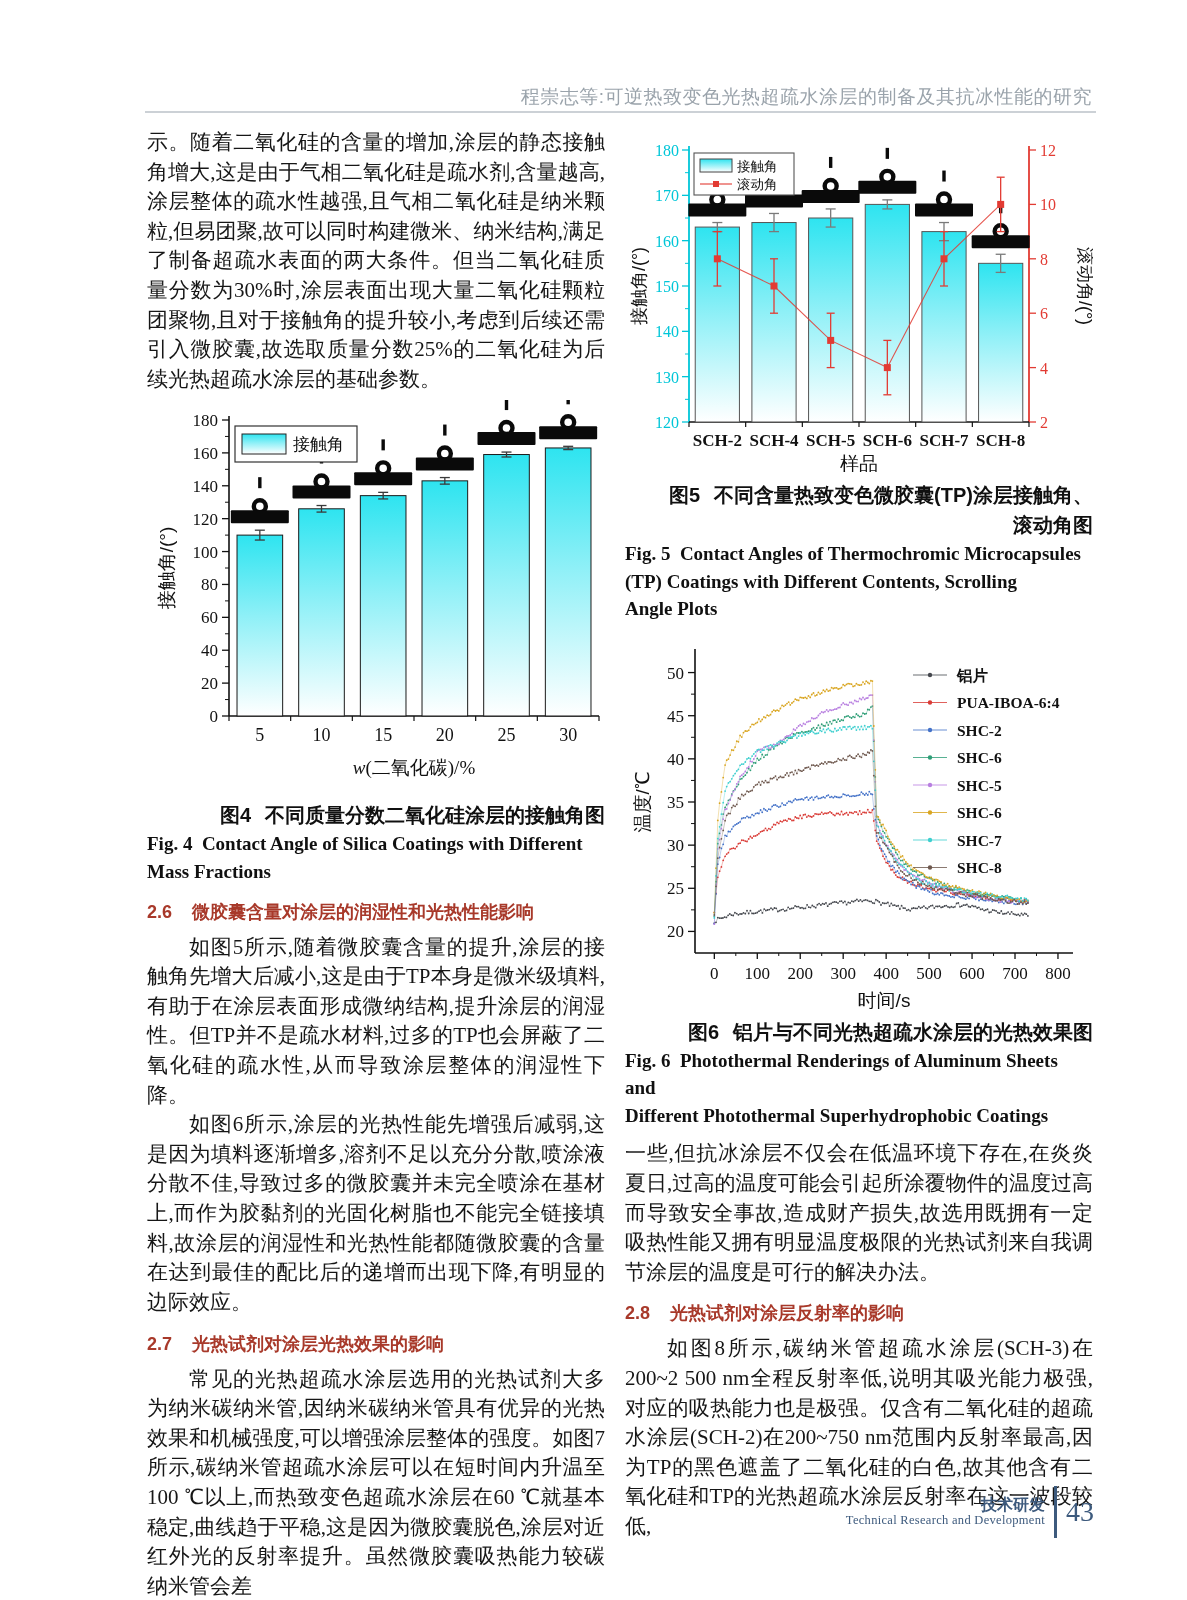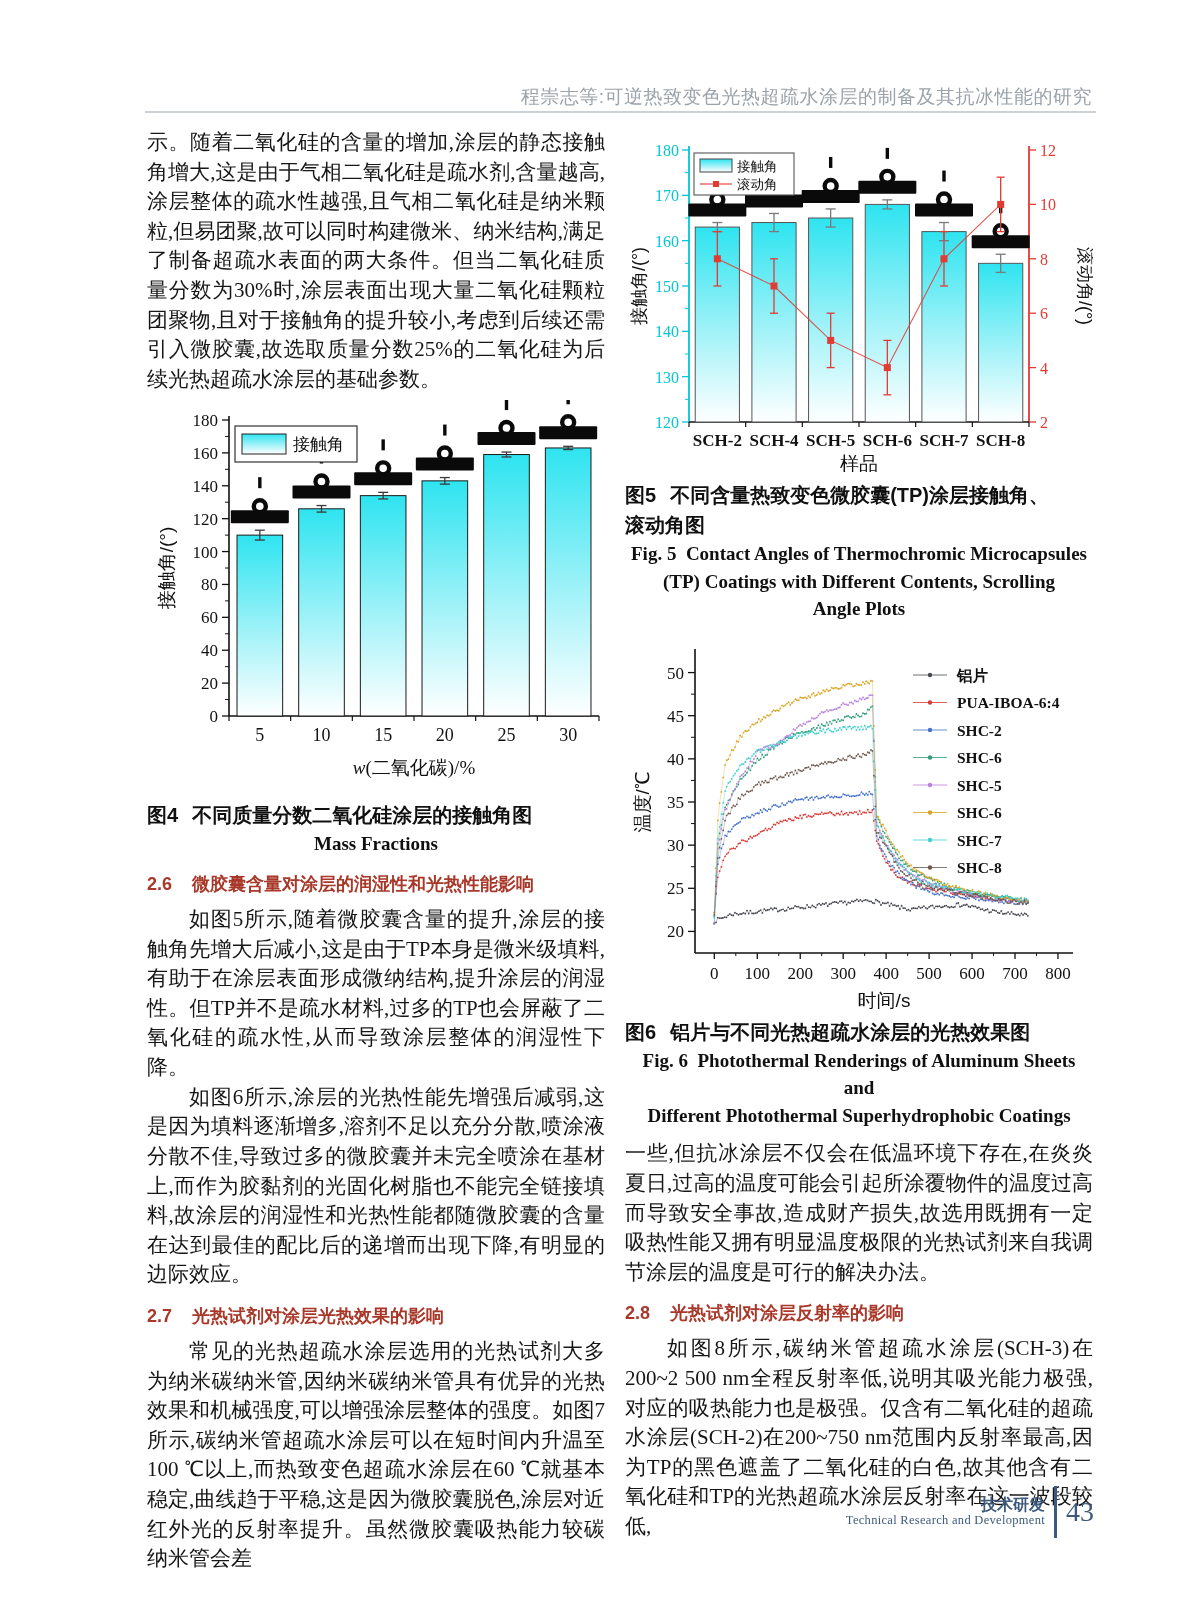--- a/index.html
+++ b/index.html
@@ -10,24 +10,24 @@
   .head-rule{position:absolute;top:111px;left:118px;right:118px;height:2px;background:#ccd1d6;}
   .col-left{position:absolute;left:120px;top:128px;width:458px;}
   .col-right{position:absolute;left:598px;top:136px;width:468px;}
   .para{font-family:"Liberation Serif",serif;font-size:21px;line-height:1.41;text-align:justify;
         color:#161616;margin:0;}
   .indent{text-indent:2em;}
   .sec{font-family:"Liberation Sans",sans-serif;font-weight:bold;font-size:18px;color:#a8392a;
         margin:14px 0 9px 0;}
   .sec .sec-num{margin-right:20px;}
   .cap-zh{font-family:"Liberation Sans",sans-serif;font-weight:bold;font-size:20px;color:#101010;
-        text-align:left;line-height:1.5;margin-top:4px;}
+        text-align:right;line-height:1.5;margin-top:4px;}
   .cap-zh .cap-label{margin-right:14px;}
   .cap-en{font-family:"Liberation Serif",serif;font-weight:bold;font-size:19px;color:#101010;
-        text-align:center;line-height:1.45;}
+        text-align:left;line-height:1.45;}
   .figure{display:block;margin:0 auto;}
   .footer{position:absolute;right:120px;top:1486px;display:flex;align-items:center;color:#3d5a7d;}
   .footer-left{text-align:right;margin-right:9px;}
   .footer-zh{font-family:"Liberation Sans",sans-serif;font-weight:bold;font-size:16px;line-height:1.1;}
   .footer-en{font-family:"Liberation Serif",serif;font-size:12.5px;letter-spacing:.3px;}
   .footer-bar{width:3px;height:52px;background:#3d5a7d;margin-right:9px;}
   .footer-num{font-family:"Liberation Serif",serif;font-size:28px;}
   .mt6{margin-top:6px;} .mt10{margin-top:10px;} .mt14{margin-top:14px;}
 </style>
 </head>
@@ -141,20 +141,21 @@
             <text x="146" y="50" font-size="17" font-family="&quot;Liberation Sans&quot;,sans-serif" fill="#111">接触角</text>
           </g>
           <text x="26" y="168" transform="rotate(-90 26 168)" text-anchor="middle" font-size="19" font-family="&quot;Liberation Sans&quot;,sans-serif" fill="#111">接触角/(°)</text>
           <text x="267" y="374" text-anchor="middle" font-size="19" font-family="&quot;Liberation Serif&quot;,serif" fill="#111"><tspan font-style="italic">w</tspan><tspan>(二氧化碳)/%</tspan></text>
         </svg></div>
 
     <div class="cap-zh">
       <span class="cap-label">图4</span><span>不同质量分数二氧化硅涂层的接触角图</span>
     </div>
     <div class="cap-en">
+      <div>Fig. 4&nbsp;&nbsp;Contact Angle of Silica Coatings with Different</div>
       <div>Mass Fractions</div>
     </div>
 
     <div class="sec">
       <span class="sec-num">2.6</span><span>微胶囊含量对涂层的润湿性和光热性能影响</span>
     </div>
     <p class="para indent">如图5所示,随着微胶囊含量的提升,涂层的接触角先增大后减小,这是由于TP本身是微米级填料,有助于在涂层表面形成微纳结构,提升涂层的润湿性。但TP并不是疏水材料,过多的TP也会屏蔽了二氧化硅的疏水性,从而导致涂层整体的润湿性下降。</p>
     <p class="para indent">如图6所示,涂层的光热性能先增强后减弱,这是因为填料逐渐增多,溶剂不足以充分分散,喷涂液分散不佳,导致过多的微胶囊并未完全喷涂在基材上,而作为胶黏剂的光固化树脂也不能完全链接填料,故涂层的润湿性和光热性能都随微胶囊的含量在达到最佳的配比后的递增而出现下降,有明显的边际效应。</p>
 
     <div class="sec">

